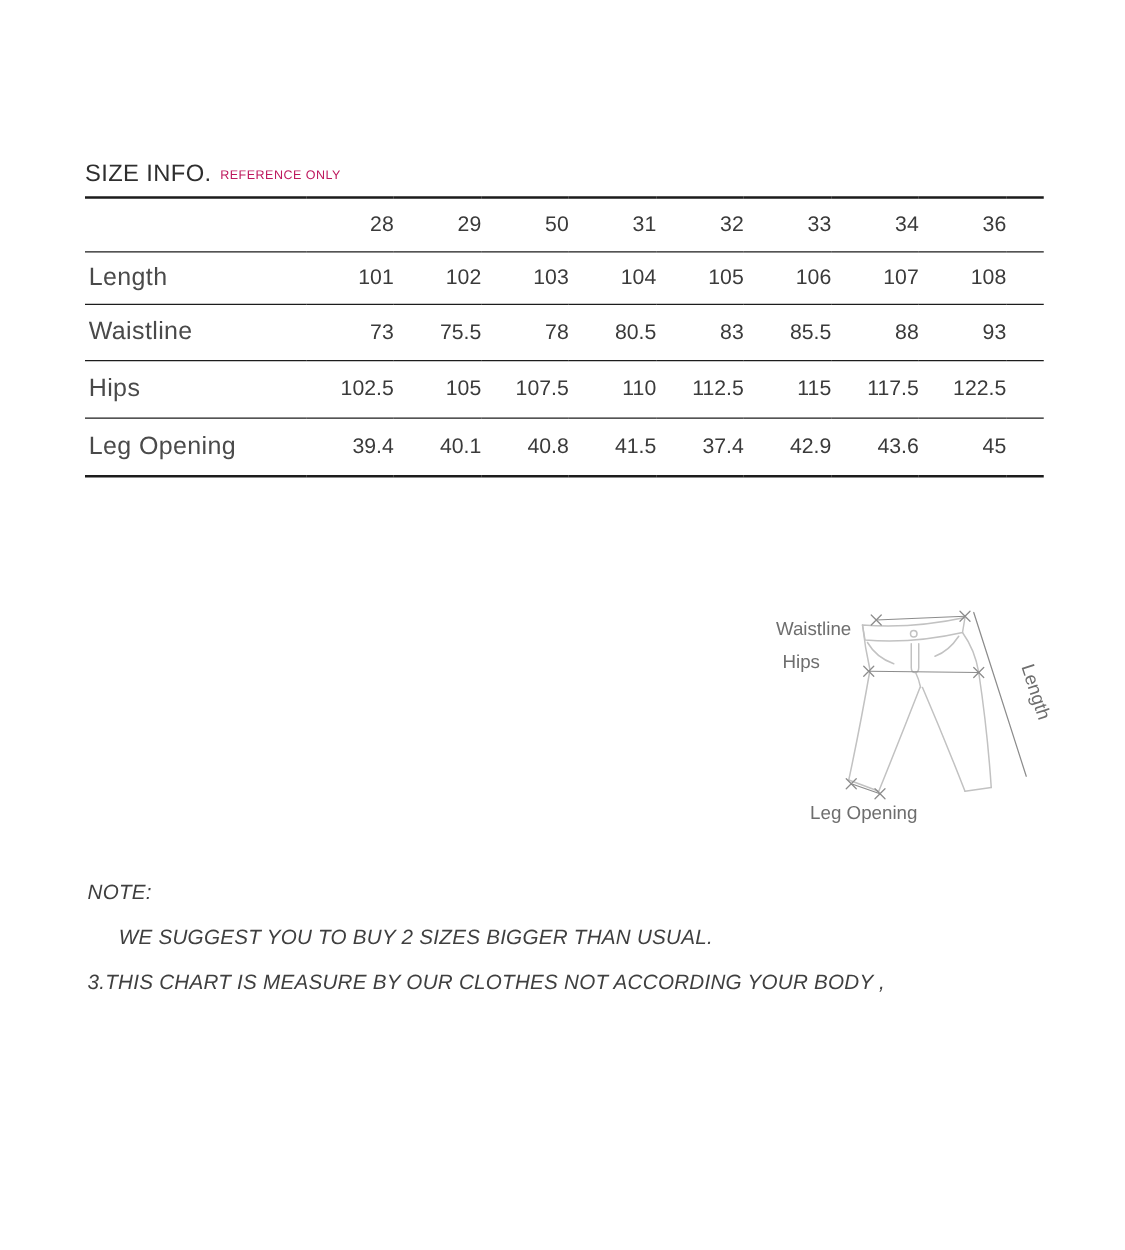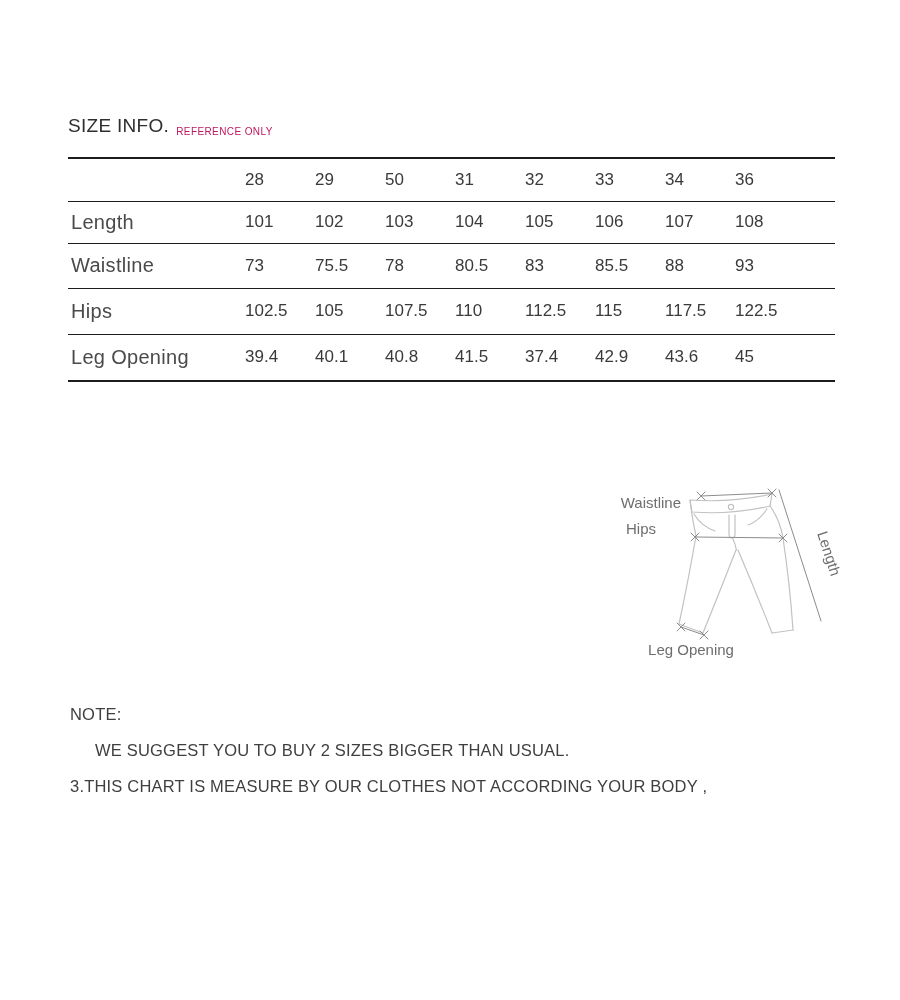--- a/index.html
+++ b/index.html
@@ -2,46 +2,46 @@
 <html><head>
 <meta charset="utf-8">
 <style>
   html,body{margin:0;padding:0;}
   body{
     width:900px;height:1000px;position:relative;background:#ffffff;
     font-family:"Liberation Sans","DejaVu Sans",sans-serif;
     color:#3a3a3a;overflow:hidden;
   }
   
-  .title-row{position:absolute;left:68px;top:115px;display:flex;align-items:flex-end;}
+  .title-row{position:absolute;left:68px;top:129px;display:flex;align-items:center;}
   .title-main{font-size:19px;color:#2e2e2e;letter-spacing:.3px;}
   .title-sub{font-size:10px;color:#be185d;margin-left:7px;letter-spacing:.4px;}
   
   table.size-table{
     position:absolute;left:68px;top:157px;width:767px;
     border-collapse:collapse;table-layout:fixed;
     border-top:2px solid #1c1c1c;border-bottom:2px solid #1c1c1c;
   }
   table.size-table tr{border-bottom:1px solid #1c1c1c;}
   table.size-table tr:last-child{border-bottom:none;}
   table.size-table td{
-    text-align:left;vertical-align:middle;font-size:17px;color:#3a3a3a;
+    text-align:right;vertical-align:middle;font-size:17px;color:#3a3a3a;
     padding:0;white-space:nowrap;
   }
   table.size-table td.rowlabel{
     text-align:left;font-size:20px;color:#4a4a4a;letter-spacing:.3px;padding-left:3px;
   }
   tr.r-head{height:43px;} tr.r-1{height:42px;} tr.r-2{height:45px;}
   tr.r-3{height:46px;} tr.r-4{height:47px;}
   
   .diagram{position:absolute;left:588px;top:470px;width:272px;height:200px;}
   .diagram text{font-family:"Liberation Sans","DejaVu Sans",sans-serif;font-size:15px;fill:#6e6e6e;}
   
   .notes{position:absolute;left:70px;top:696px;width:790px;font-size:16.5px;color:#3f3f3f;letter-spacing:.2px;}
-  .notes .line{height:36px;line-height:36px;white-space:nowrap;}
+  .notes .line{height:36px;line-height:36px;white-space:nowrap;font-style:italic;}
   .notes .indent{padding-left:25px;}
 </style>
 </head>
 <body>
 
 <div class="title-row">
   <span class="title-main">SIZE INFO.</span>
   <span class="title-sub">REFERENCE ONLY</span>
 </div>
 

